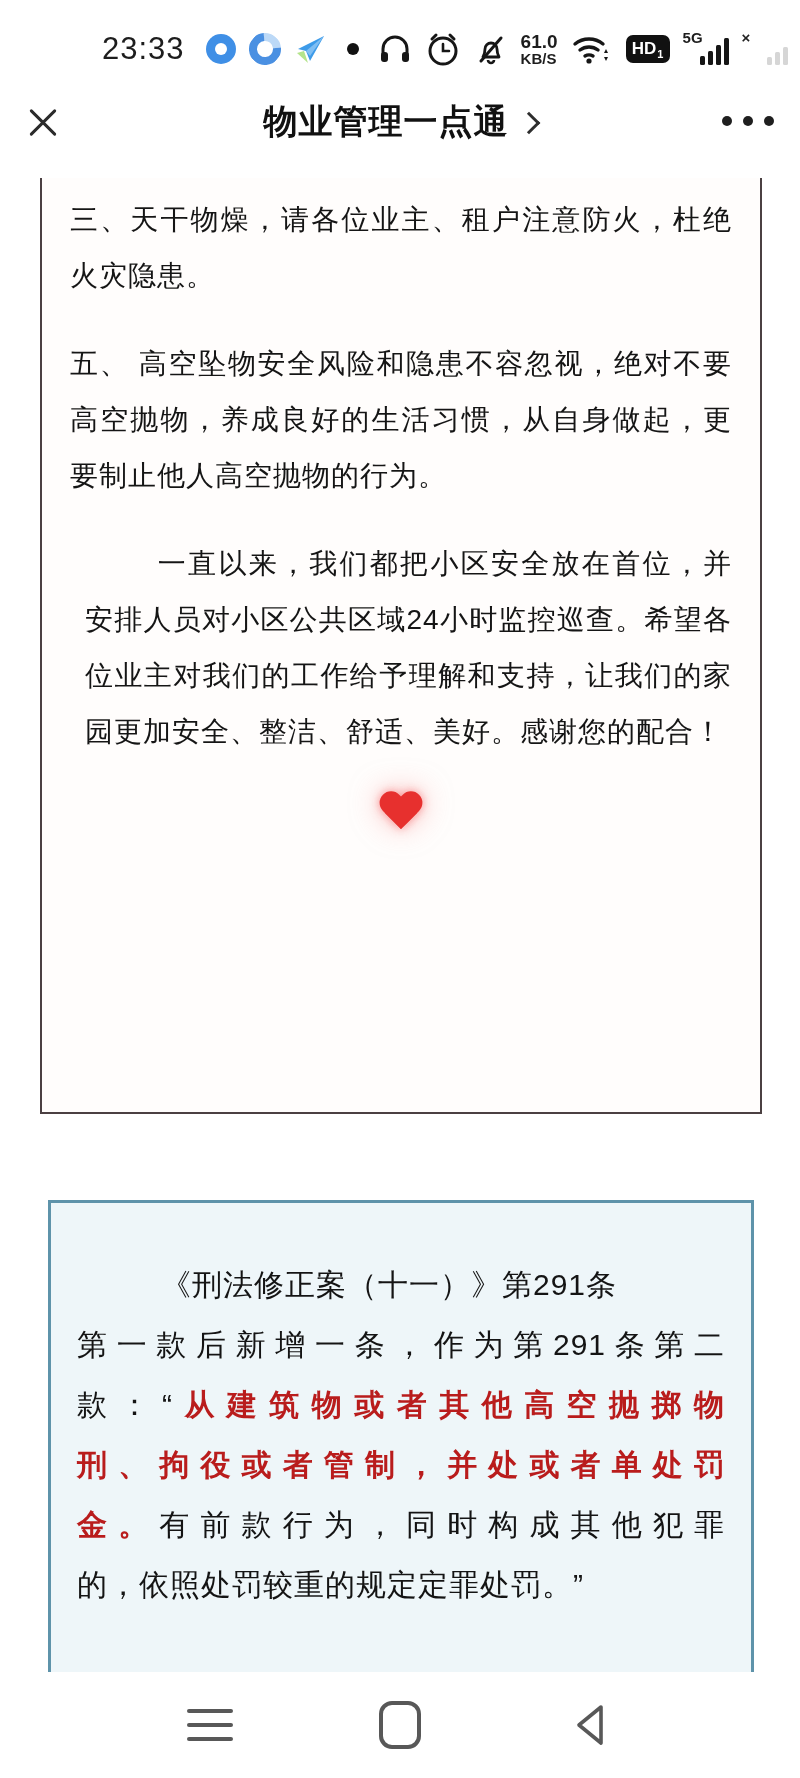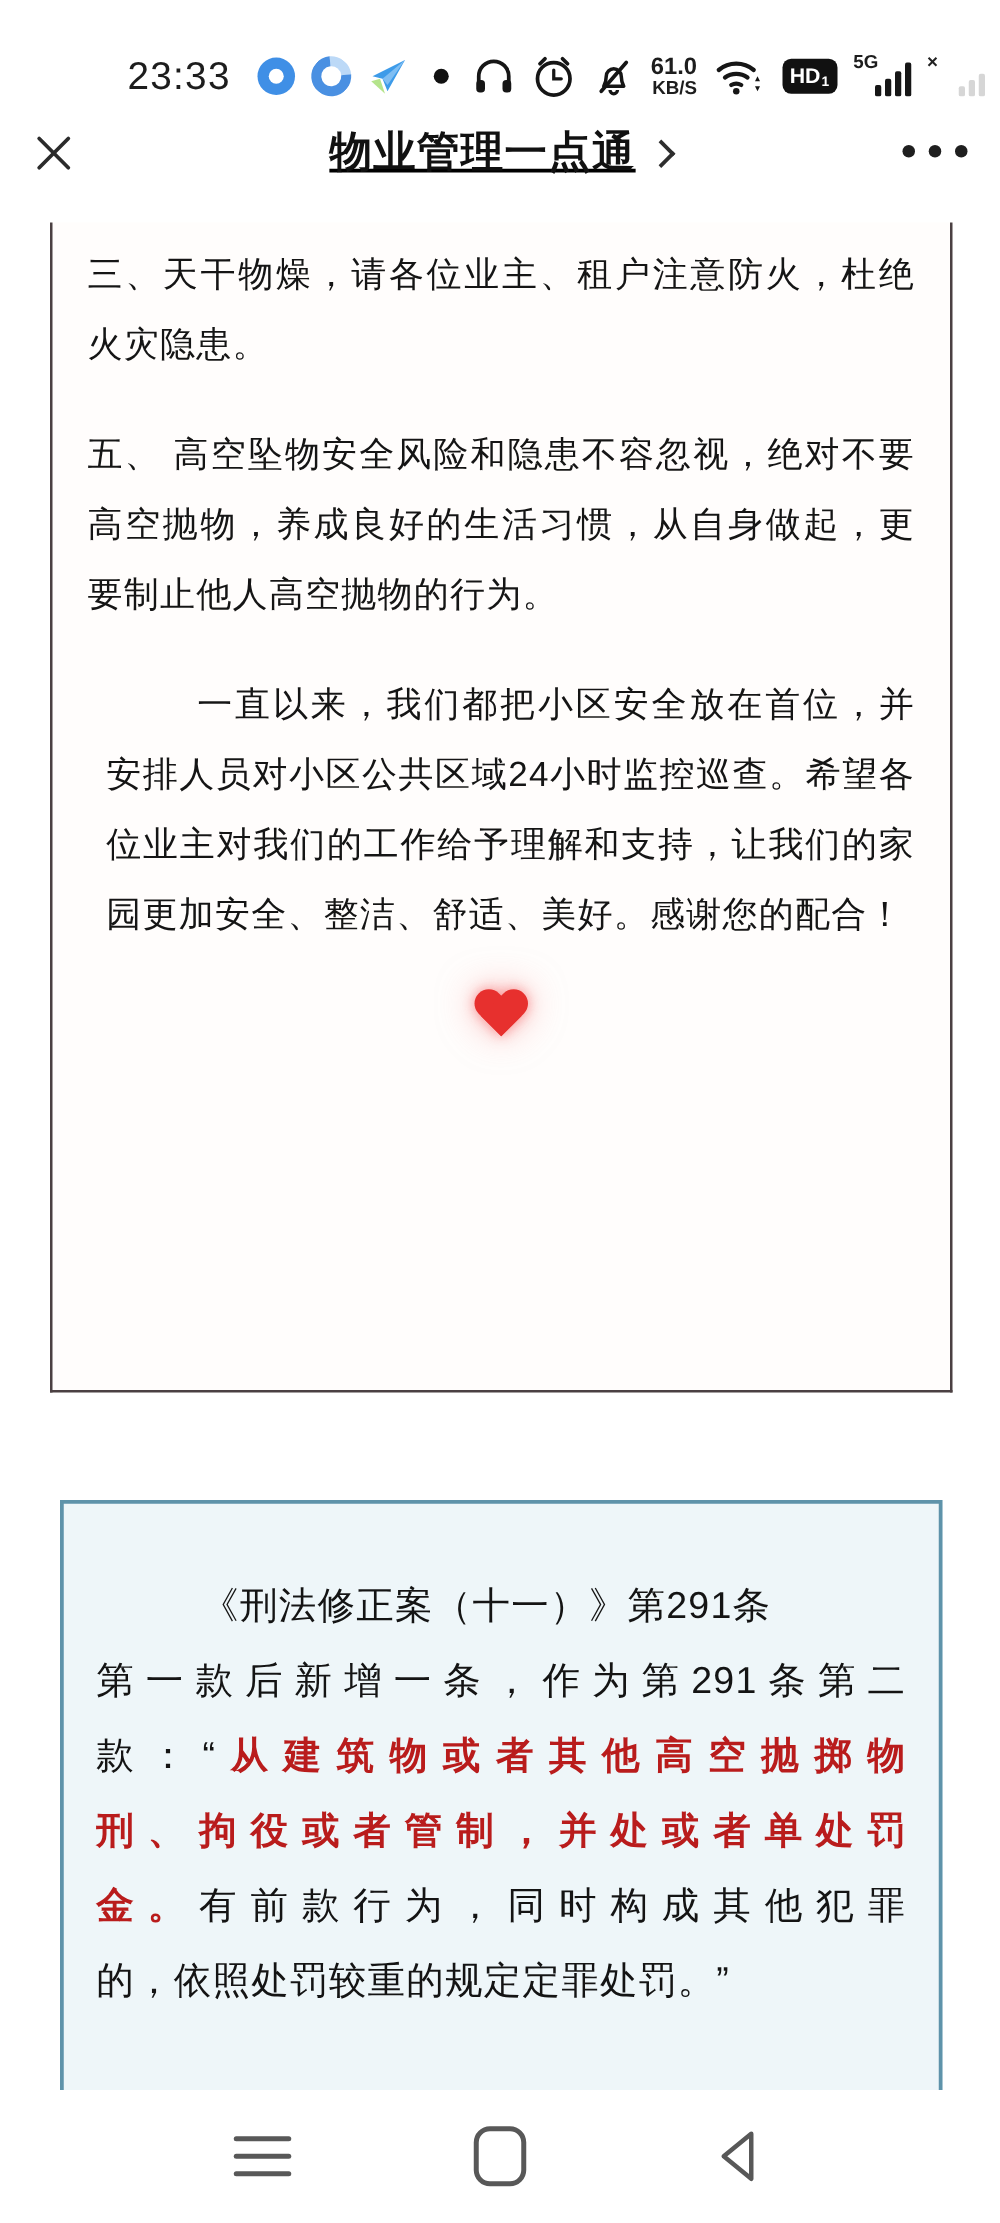--- a/index.html
+++ b/index.html
@@ -4,35 +4,35 @@
 <style>
   * { margin:0; padding:0; box-sizing:border-box; }
   html,body { width:800px; }
   body {
     width:800px; height:1778px; position:relative; background:#ffffff;
     font-family:"Liberation Sans","DejaVu Sans",sans-serif; overflow:hidden;
   }
 
   
   .statusbar {
-    position:absolute; top:12px; left:0; width:800px; height:84px;
+    position:absolute; top:0; left:0; width:800px; height:84px;
     display:flex; align-items:center; padding:14px 28px 0 102px; gap:13px;
     color:#1d1d1d;
   }
   .sb-time { font-size:31px; font-weight:500; letter-spacing:1px; margin-right:8px; }
   .ic { flex:none; display:inline-block; }
   .donut { width:30px; height:30px; border-radius:50%; background:#3f8fe6;
     position:relative; }
   .donut::after { content:""; position:absolute; left:9px; top:9px; width:12px; height:12px;
     border-radius:50%; background:#fff; }
   .swirl { width:32px; height:32px; border-radius:50%; border:8px solid #4a90e2;
     border-top-color:#bcd9f7; transform:rotate(40deg); }
   .plane { width:34px; height:32px; position:relative; }
   .notifdot { width:12px; height:12px; border-radius:50%; background:#111; margin:0 6px; }
-  .speed { line-height:1.02; text-align:right; font-weight:600; }
+  .speed { line-height:1.02; text-align:left; font-weight:600; }
   .speed .v { font-size:19px; display:block; }
   .speed .u { font-size:15px; display:block; }
   .hdbadge { background:#111; color:#fff; border-radius:7px; height:28px; min-width:44px;
     display:flex; align-items:center; justify-content:center; font-weight:700;
     font-size:17px; padding:0 5px; }
   .hdbadge .sub { font-size:11px; align-self:flex-end; margin:0 0 3px 1px; }
   .cell { position:relative; width:46px; height:36px; }
   .cell .lbl { position:absolute; left:0; top:-2px; font-size:15px; font-weight:700; }
   .cell .bars { position:absolute; right:0; bottom:2px; display:flex; align-items:flex-end; gap:3px; }
   .cell .bars i { display:block; width:5px; background:#161616; border-radius:1.5px; }
@@ -40,21 +40,21 @@
   .cell.dim .bars i { background:#d6d6d6; }
 
   
   .header { position:absolute; top:84px; left:0; width:800px; height:76px; background:#fff; }
   .xmark { position:absolute; left:26px; top:22px; width:34px; height:34px; cursor:pointer; }
   .xmark::before,.xmark::after { content:""; position:absolute; left:-1px; top:15px;
     width:36px; height:3px; background:#2b2b2b; border-radius:2px; }
   .xmark::before { transform:rotate(45deg); }
   .xmark::after { transform:rotate(-45deg); }
   .h-title-wrap { position:absolute; left:0; right:0; top:0; height:76px;
-    display:flex; align-items:center; justify-content:center; gap:12px;text-decoration:underline; }
+    display:flex; align-items:center; justify-content:center; gap:12px; }
   .h-title { font-size:34px; font-weight:600; color:#111; letter-spacing:1px; }
   .chev { width:16px; height:16px; border-top:3px solid #2e2e2e; border-right:3px solid #2e2e2e;
     transform:rotate(45deg); margin-top:2px; }
   .moremenu { position:absolute; right:26px; top:32px; display:flex; gap:11px; cursor:pointer; }
   .moremenu i { width:10px; height:10px; border-radius:50%; background:#1f1f1f; }
 
   
   .article { position:absolute; top:160px; left:0; width:800px; height:1512px;
     overflow:hidden; background:#fff; }
 

